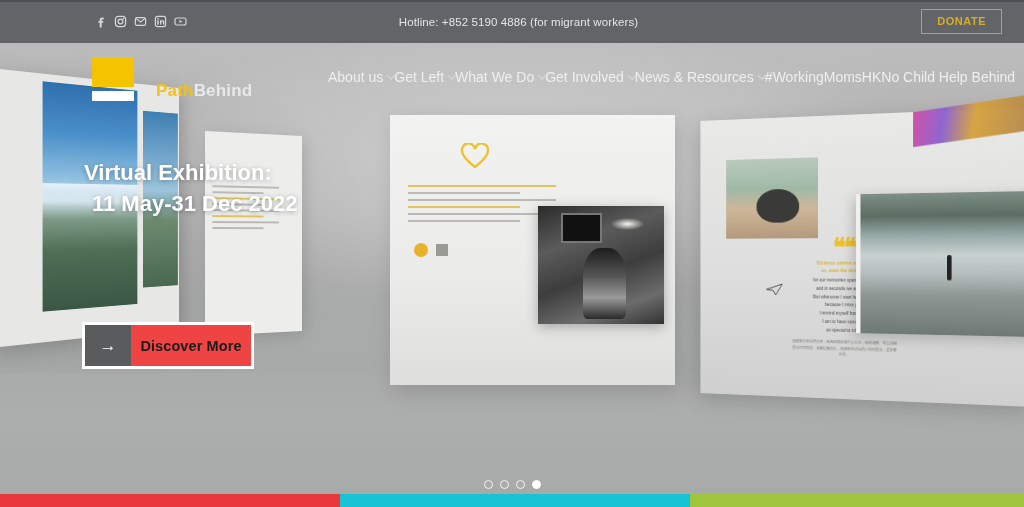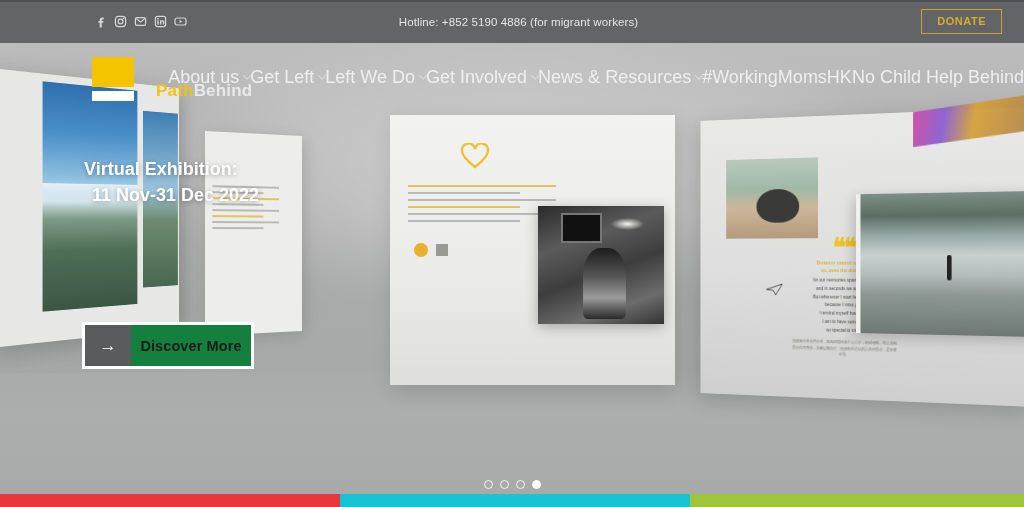--- a/index.html
+++ b/index.html
@@ -226,57 +226,57 @@
   .logo-cn .y { color:#f5c400; }
   .logo-tx {
     position:absolute; left:62px; top:30px;
     font-size:17px; font-weight:bold; letter-spacing:.2px;
   }
   .logo-tx .y { color:#f0c020;margin-left:16px; }
   .logo-tx .w { color:#e9e9e9; }
 
   .menu {
     display:flex; align-items:center; 
-    margin-left:66px;
-    font-size:18px; color:#efefef;
+    margin-left:92px;
+    font-size:14px; color:#efefef;
   }
   .mi { display:flex; align-items:center; gap:5px; cursor:pointer; white-space:nowrap; }
   .chev {
     display:inline-block; width:6px; height:6px;
     border-right:1.3px solid #dcdcdc; border-bottom:1.3px solid #dcdcdc;
     transform:rotate(45deg) translate(-1px,-1px);
   }
 
   
   .copy { position:absolute; left:84px; top:143px; z-index:20; }
   .h1 {
     font-size:33px; line-height:1.18; color:#ffffff; font-weight:normal;
     text-shadow:0 1px 5px rgba(0,0,0,.30);
     letter-spacing:-.2px;
   }
   .h2 {
     margin-top:14px;
-    font-size:18px; line-height:1.42; color:#ffffff; font-weight:bold;
+    font-size:22px; line-height:1.42; color:#ffffff; font-weight:bold;
     text-shadow:0 1px 5px rgba(0,0,0,.32);
   }
   .h2 .indent { display:block; padding-left:8px; }
 
   .cta {
     position:absolute; left:82px; top:322px; z-index:20;
     display:flex; align-items:stretch;
     border:3px solid #ffffff; width:172px; height:47px;
     cursor:pointer;
   }
   .cta-arrow {
     width:46px; background:#5a5b5d;
     display:flex; align-items:center; justify-content:center;
     color:#fff; font-size:17px;
   }
   .cta-label {
-    flex:1; background:#15803d;
+    flex:1; background:#ef4444;
     display:flex; align-items:center; justify-content:center;
     color:#1c1c1c; font-size:14.5px; font-weight:bold;
     letter-spacing:.1px;
   }
 
   
   .dots {
     position:absolute; left:0; right:0; top:480px;
     display:flex; align-items:center; justify-content:center; gap:7px;
     z-index:25;
@@ -418,21 +418,21 @@
     <nav class="menu">
       <span class="mi">
         <span>About us</span>
         <i class="chev"></i>
       </span>
       <span class="mi">
         <span>Get Left</span>
         <i class="chev"></i>
       </span>
       <span class="mi">
-        <span>Left We Do</span>
+        <span>What We Do</span>
         <i class="chev"></i>
       </span>
       <span class="mi">
         <span>Get Involved</span>
         <i class="chev"></i>
       </span>
       <span class="mi">
         <span>News &amp; Resources</span>
         <i class="chev"></i>
       </span>
@@ -441,21 +441,21 @@
       </span>
       <span class="mi">
         <span>No Child Help Behind</span>
       </span>
     </nav>
   </div>
 
   <div class="copy">
     <div class="h2">
       <span>Virtual Exhibition:</span>
-      <span class="indent">11 Nov-31 Dec 2022</span>
+      <span class="indent">11 May-31 Dec 2022</span>
     </div>
   </div>
 
   <div class="cta">
     <span class="cta-arrow">→</span>
     <span class="cta-label">Discover More</span>
   </div>
 
   <div class="dots">
     <span class="dot"></span>

